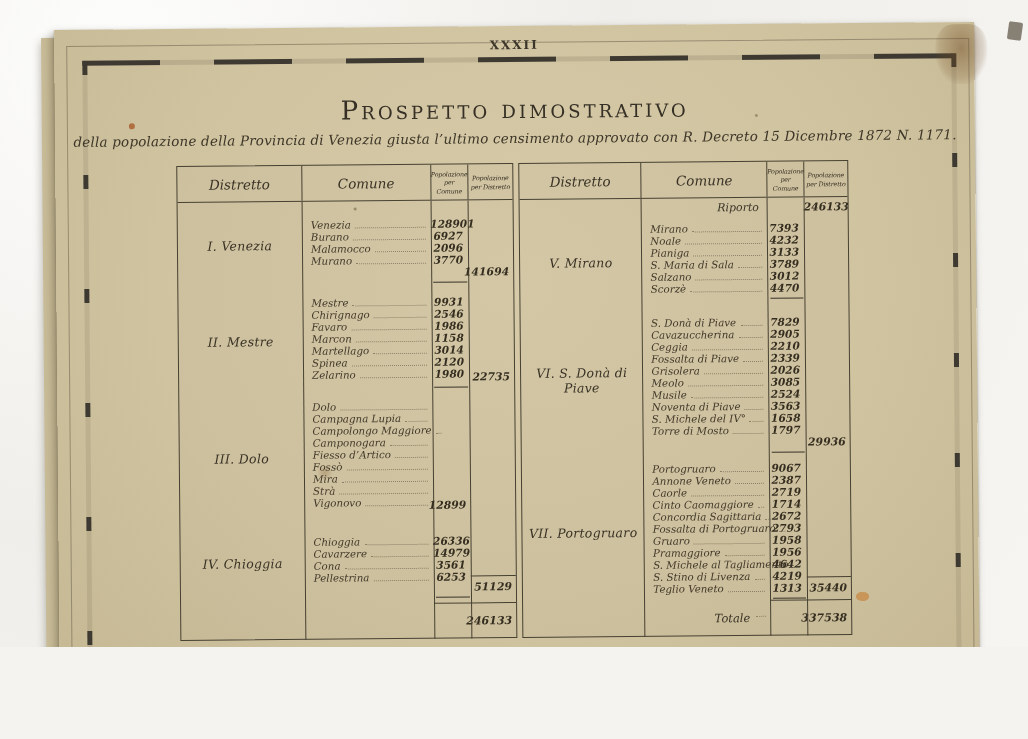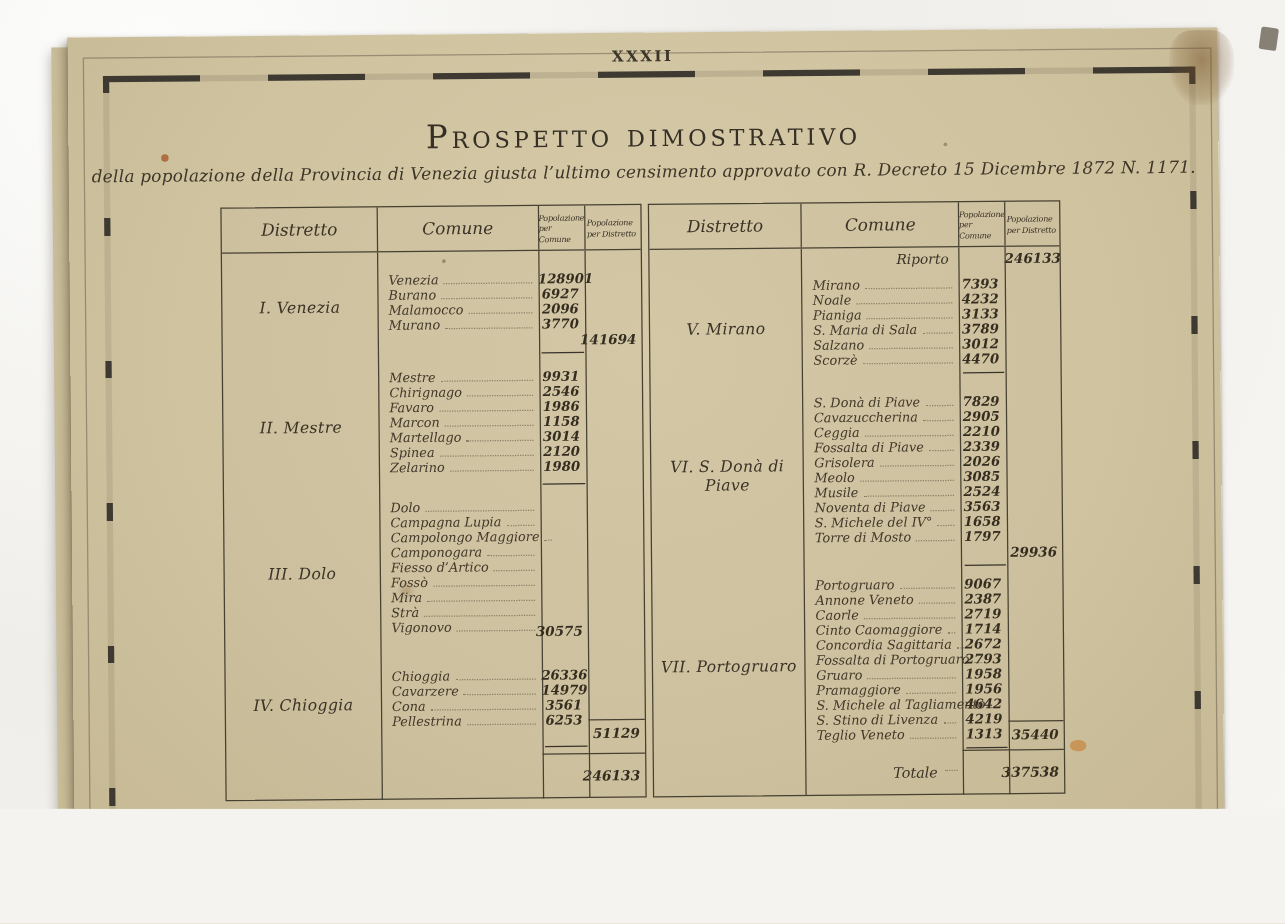--- a/index.html
+++ b/index.html
@@ -79,21 +79,21 @@
   #right-table{left:463px;width:328px;}
   .thead{
     display:grid;grid-template-columns:37% 38.4% 11.2% 13.4%;
     height:35px;border-bottom:1px solid #474132;
   }
   .th{
     display:flex;align-items:center;justify-content:center;
     font-style:italic;font-size:13.5px;color:#3a3326;
   }
   .th.c2,.th.c3,.th.c4{border-left:1px solid #474132;}
-  .th.small{font-size:6.4px;line-height:1.3;letter-spacing:-.2px;padding:2px 1px 0 1px;}
+  .th.small{font-size:6.4px;line-height:1.3;text-align:center;letter-spacing:-.2px;padding:2px 1px 0 1px;}
   .tbody{position:relative;height:438px;}
   .vline{position:absolute;top:0;bottom:0;width:0;border-left:1px solid #474132;}
 
   .group{display:grid;grid-template-columns:37% 38.4% 11.2% 13.4%;position:relative;}
   .dname{
     display:flex;align-items:center;justify-content:center;
     font-style:italic;font-size:12.5px;color:#3a3326;letter-spacing:.3px;
     padding:0 2px;text-align:center;
   }
   .communes{display:flex;flex-direction:column;justify-content:center;padding:4px 2px 10px 9px;}
@@ -222,20 +222,21 @@
             <div class="vals">
               <div class="val">9931</div>
               <div class="val">2546</div>
               <div class="val">1986</div>
               <div class="val">1158</div>
               <div class="val">3014</div>
               <div class="val">2120</div>
               <div class="val">1980</div>
               <div class="sumline"></div>
             </div>
+            <div class="dtotal">22735</div>
           </div>
           <div class="group" style="height: 128px;">
             <div class="dname">III. Dolo</div>
             <div class="communes">
               <div class="crow">
                 <div class="nm">Dolo</div>
                 <div class="leader"></div>
               </div>
               <div class="crow">
                 <div class="nm">Campagna Lupia</div>
@@ -263,21 +264,21 @@
               </div>
               <div class="crow">
                 <div class="nm">Strà</div>
                 <div class="leader"></div>
               </div>
               <div class="crow">
                 <div class="nm">Vigonovo</div>
                 <div class="leader"></div>
               </div>
             </div>
-            <div class="dtotal">30575</div>
+            <div class="dtotal">12899</div>
           </div>
           <div class="group" style="height: 82px;">
             <div class="dname">IV. Chioggia</div>
             <div class="communes">
               <div class="crow">
                 <div class="nm">Chioggia</div>
                 <div class="leader"></div>
               </div>
               <div class="crow">
                 <div class="nm">Cavarzere</div>

